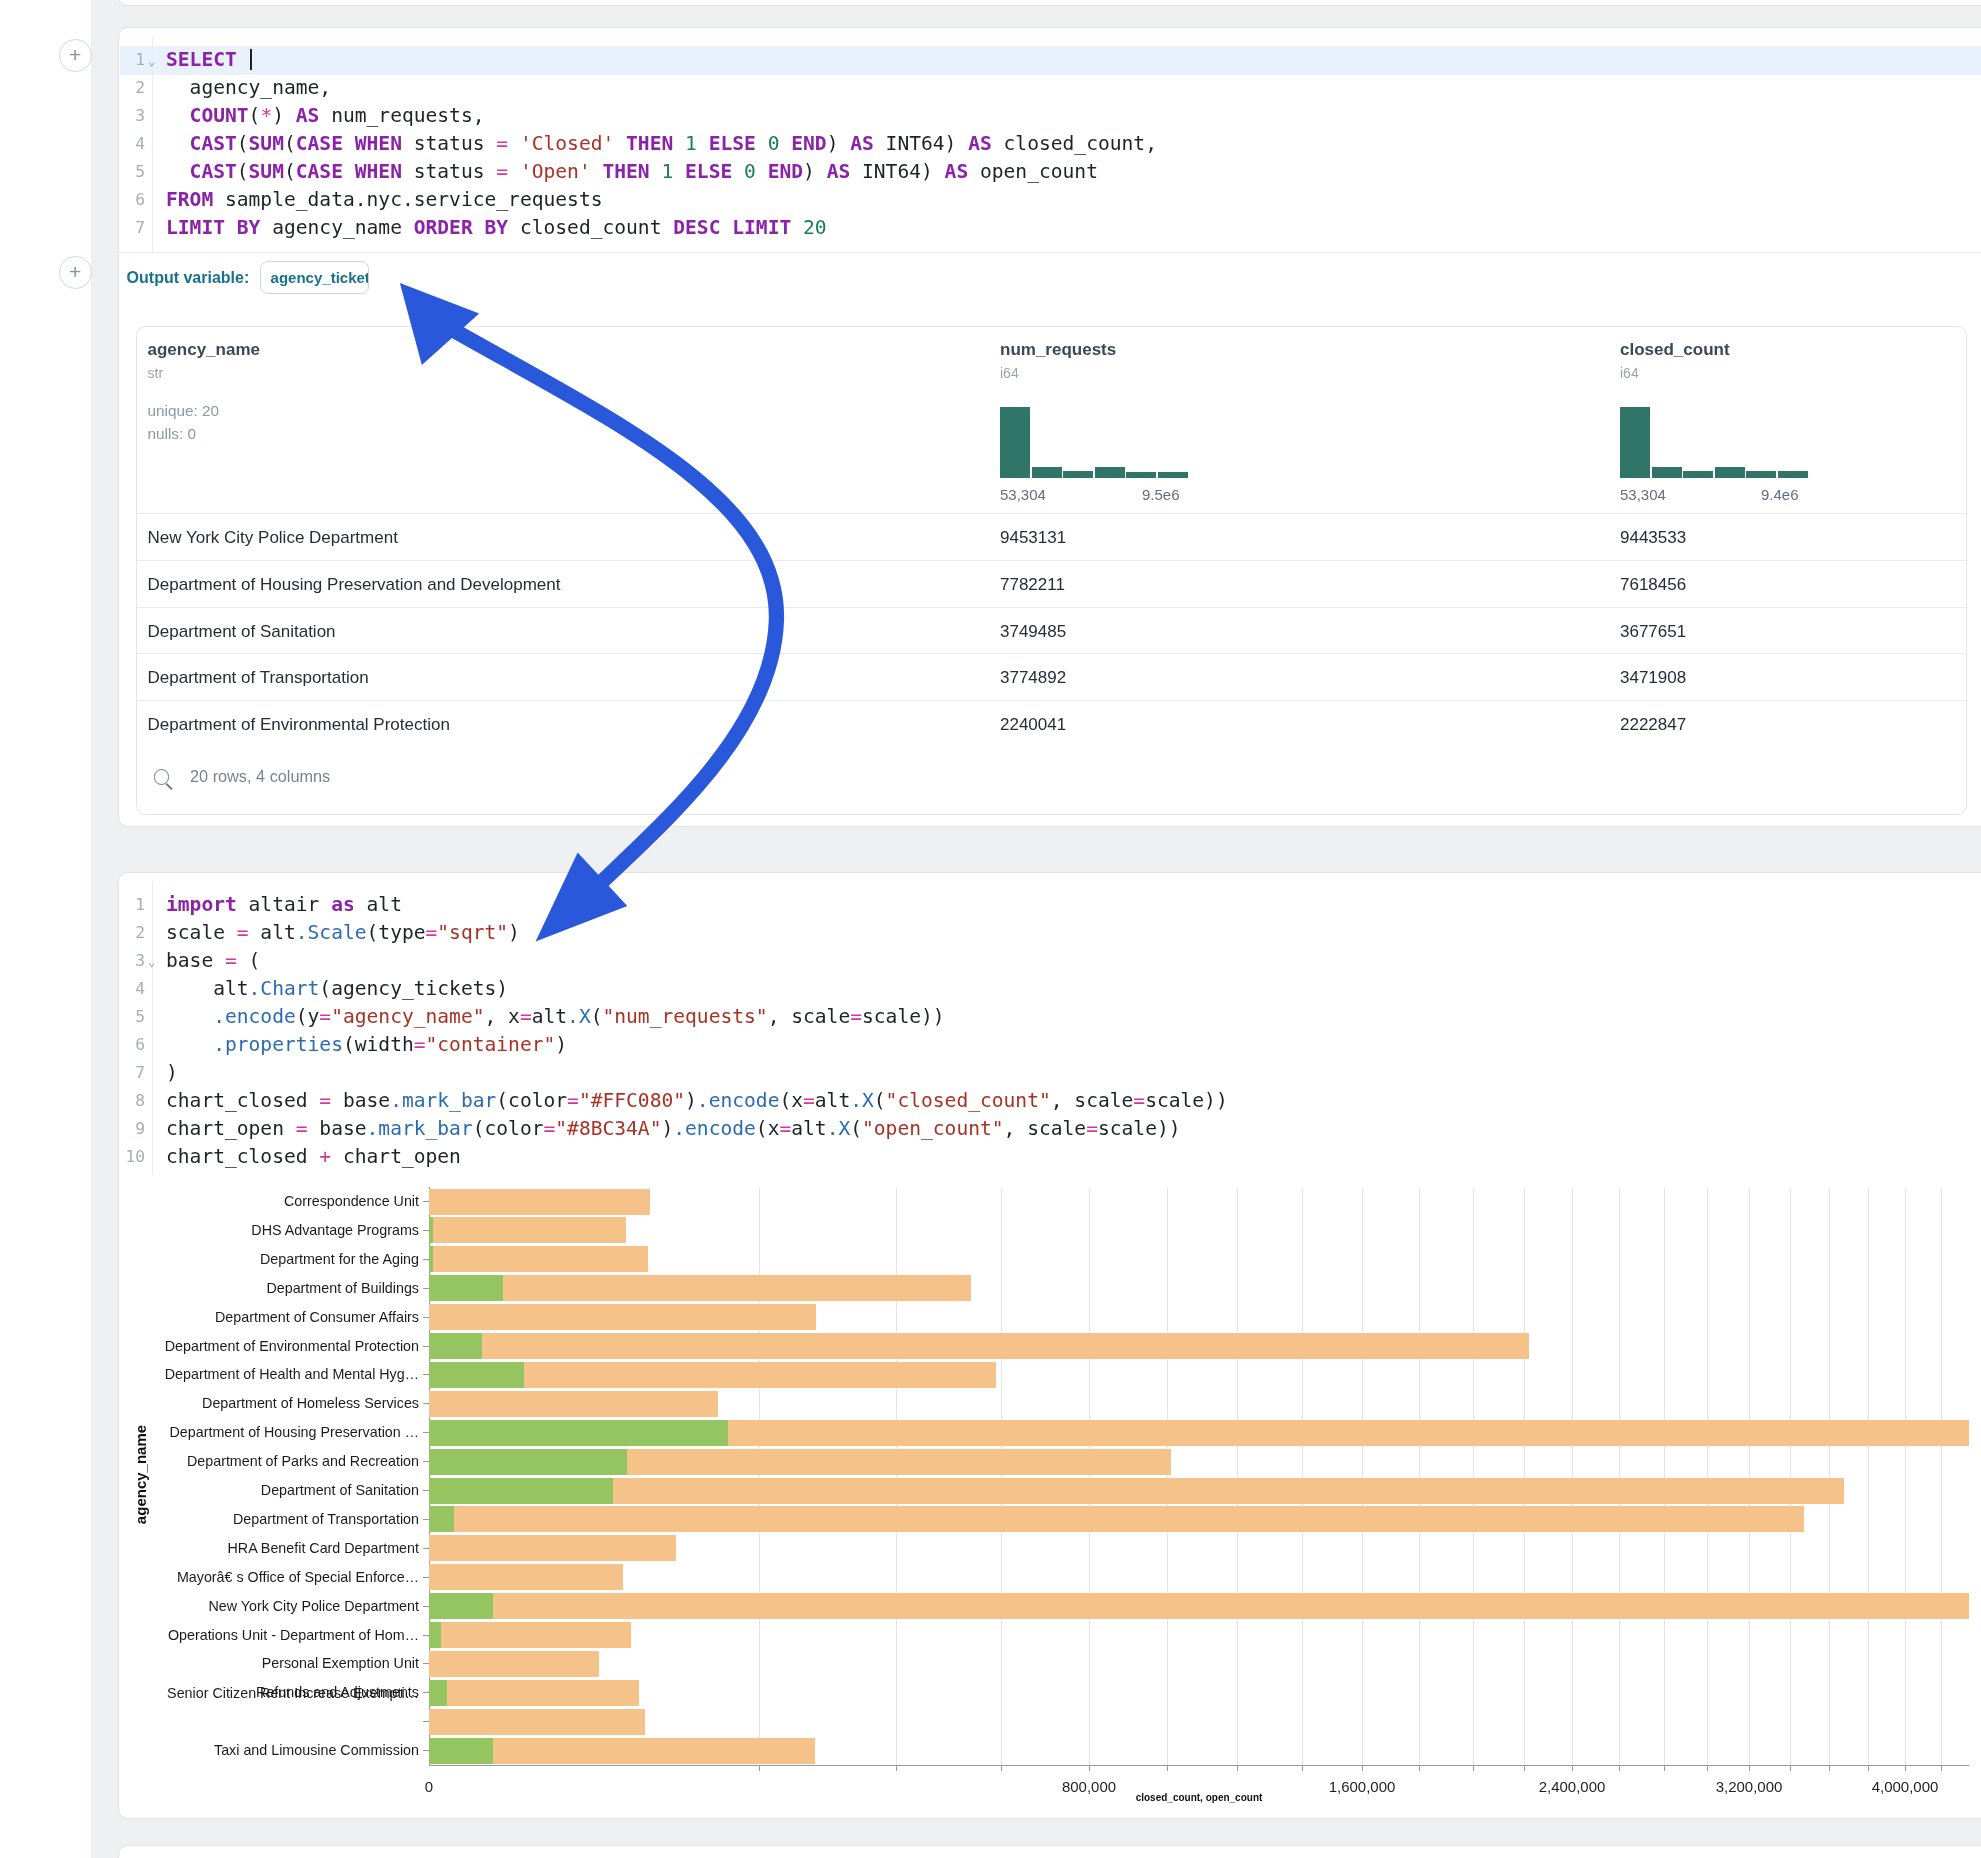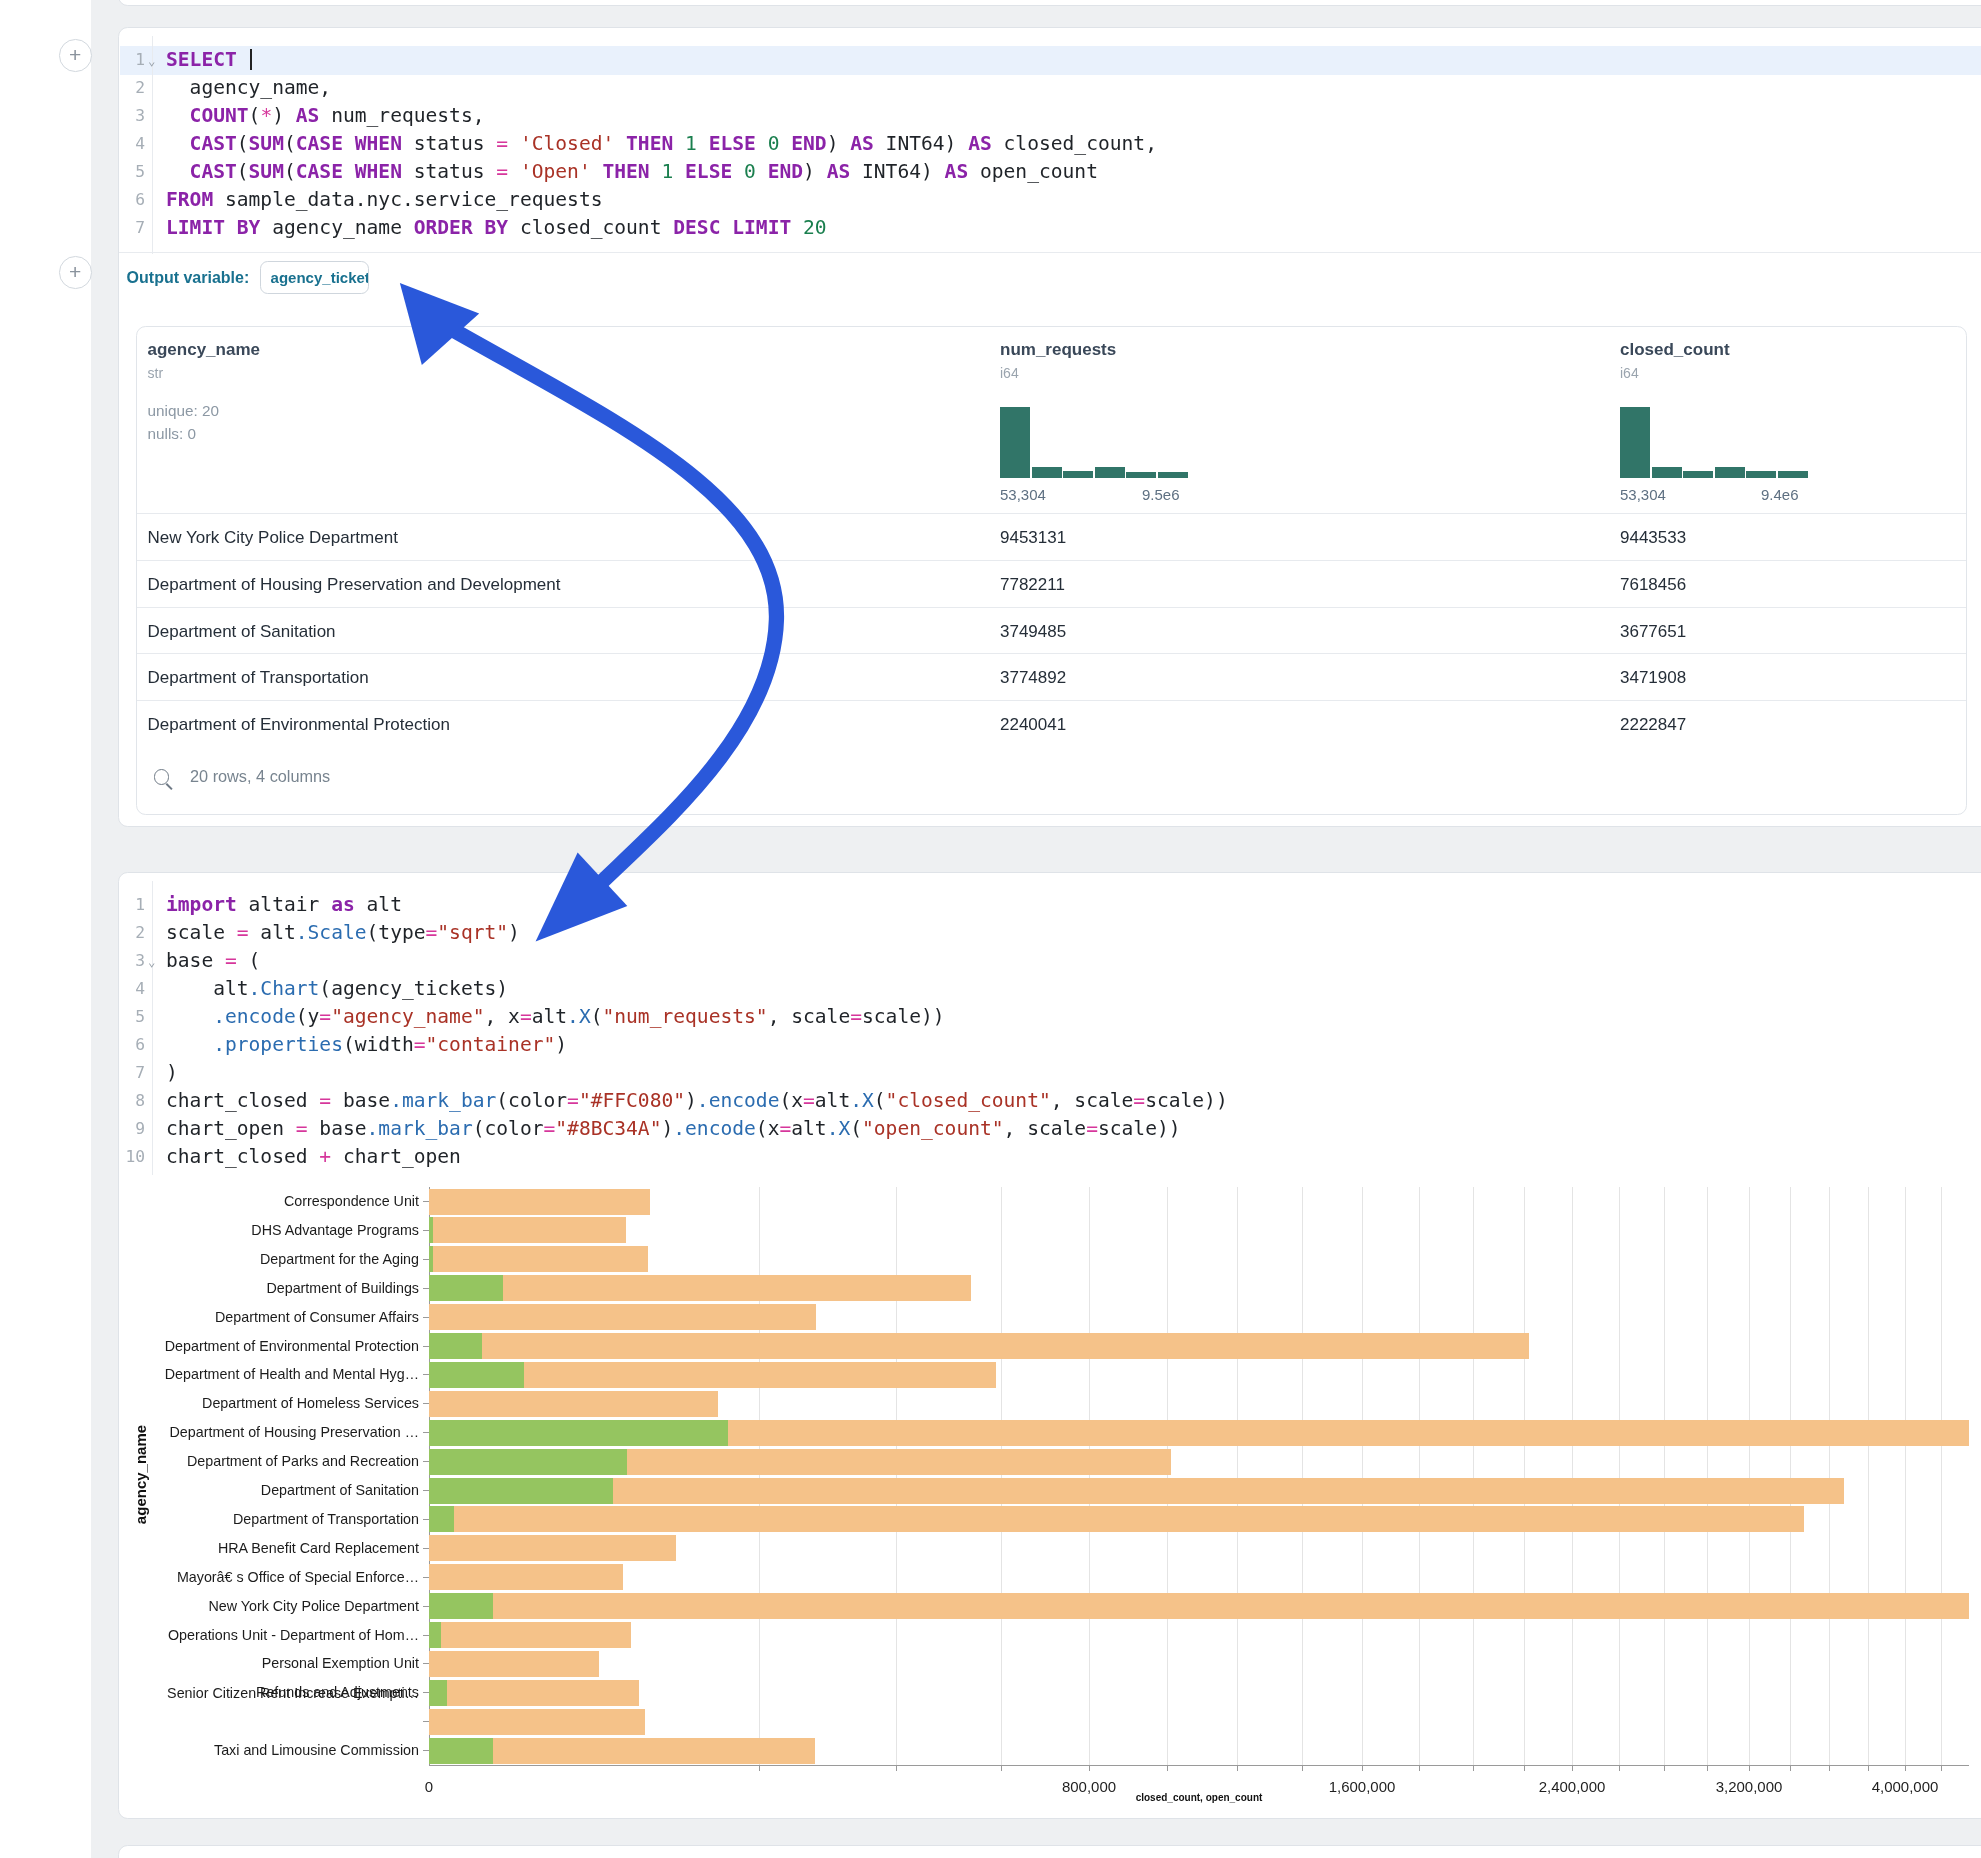--- a/index.html
+++ b/index.html
@@ -226,21 +226,21 @@
           <div class="ylab" style="top: 58px;">Department for the Aging</div>
           <div class="ylab" style="top: 87px;">Department of Buildings</div>
           <div class="ylab" style="top: 116px;">Department of Consumer Affairs</div>
           <div class="ylab" style="top: 145px;">Department of Environmental Protection</div>
           <div class="ylab" style="top: 173px;">Department of Health and Mental Hyg…</div>
           <div class="ylab" style="top: 202px;">Department of Homeless Services</div>
           <div class="ylab" style="top: 231px;">Department of Housing Preservation …</div>
           <div class="ylab" style="top: 260px;">Department of Parks and Recreation</div>
           <div class="ylab" style="top: 289px;">Department of Sanitation</div>
           <div class="ylab" style="top: 318px;">Department of Transportation</div>
-          <div class="ylab" style="top: 347px;">HRA Benefit Card Replacement</div>
+          <div class="ylab" style="top: 347px;">HRA Benefit Card Department</div>
           <div class="ylab" style="top: 376px;">Mayorâ€ s Office of Special Enforce…</div>
           <div class="ylab" style="top: 405px;">New York City Police Department</div>
           <div class="ylab" style="top: 434px;">Operations Unit - Department of Hom…</div>
           <div class="ylab" style="top: 462px; padding-left: 12px;">Personal Exemption Unit</div>
           <div class="ylab" style="top: 491px;">Refunds and Adjustments</div>
           <div class="ylab" style="top: 492px;">Senior Citizen Rent Increase Exempti…</div>
           <div class="ylab" style="top: 549px;">Taxi and Limousine Commission</div>
         </div>
       <div id="chart-plot">
           <div class="gridline" style="left: 330px;"></div>

